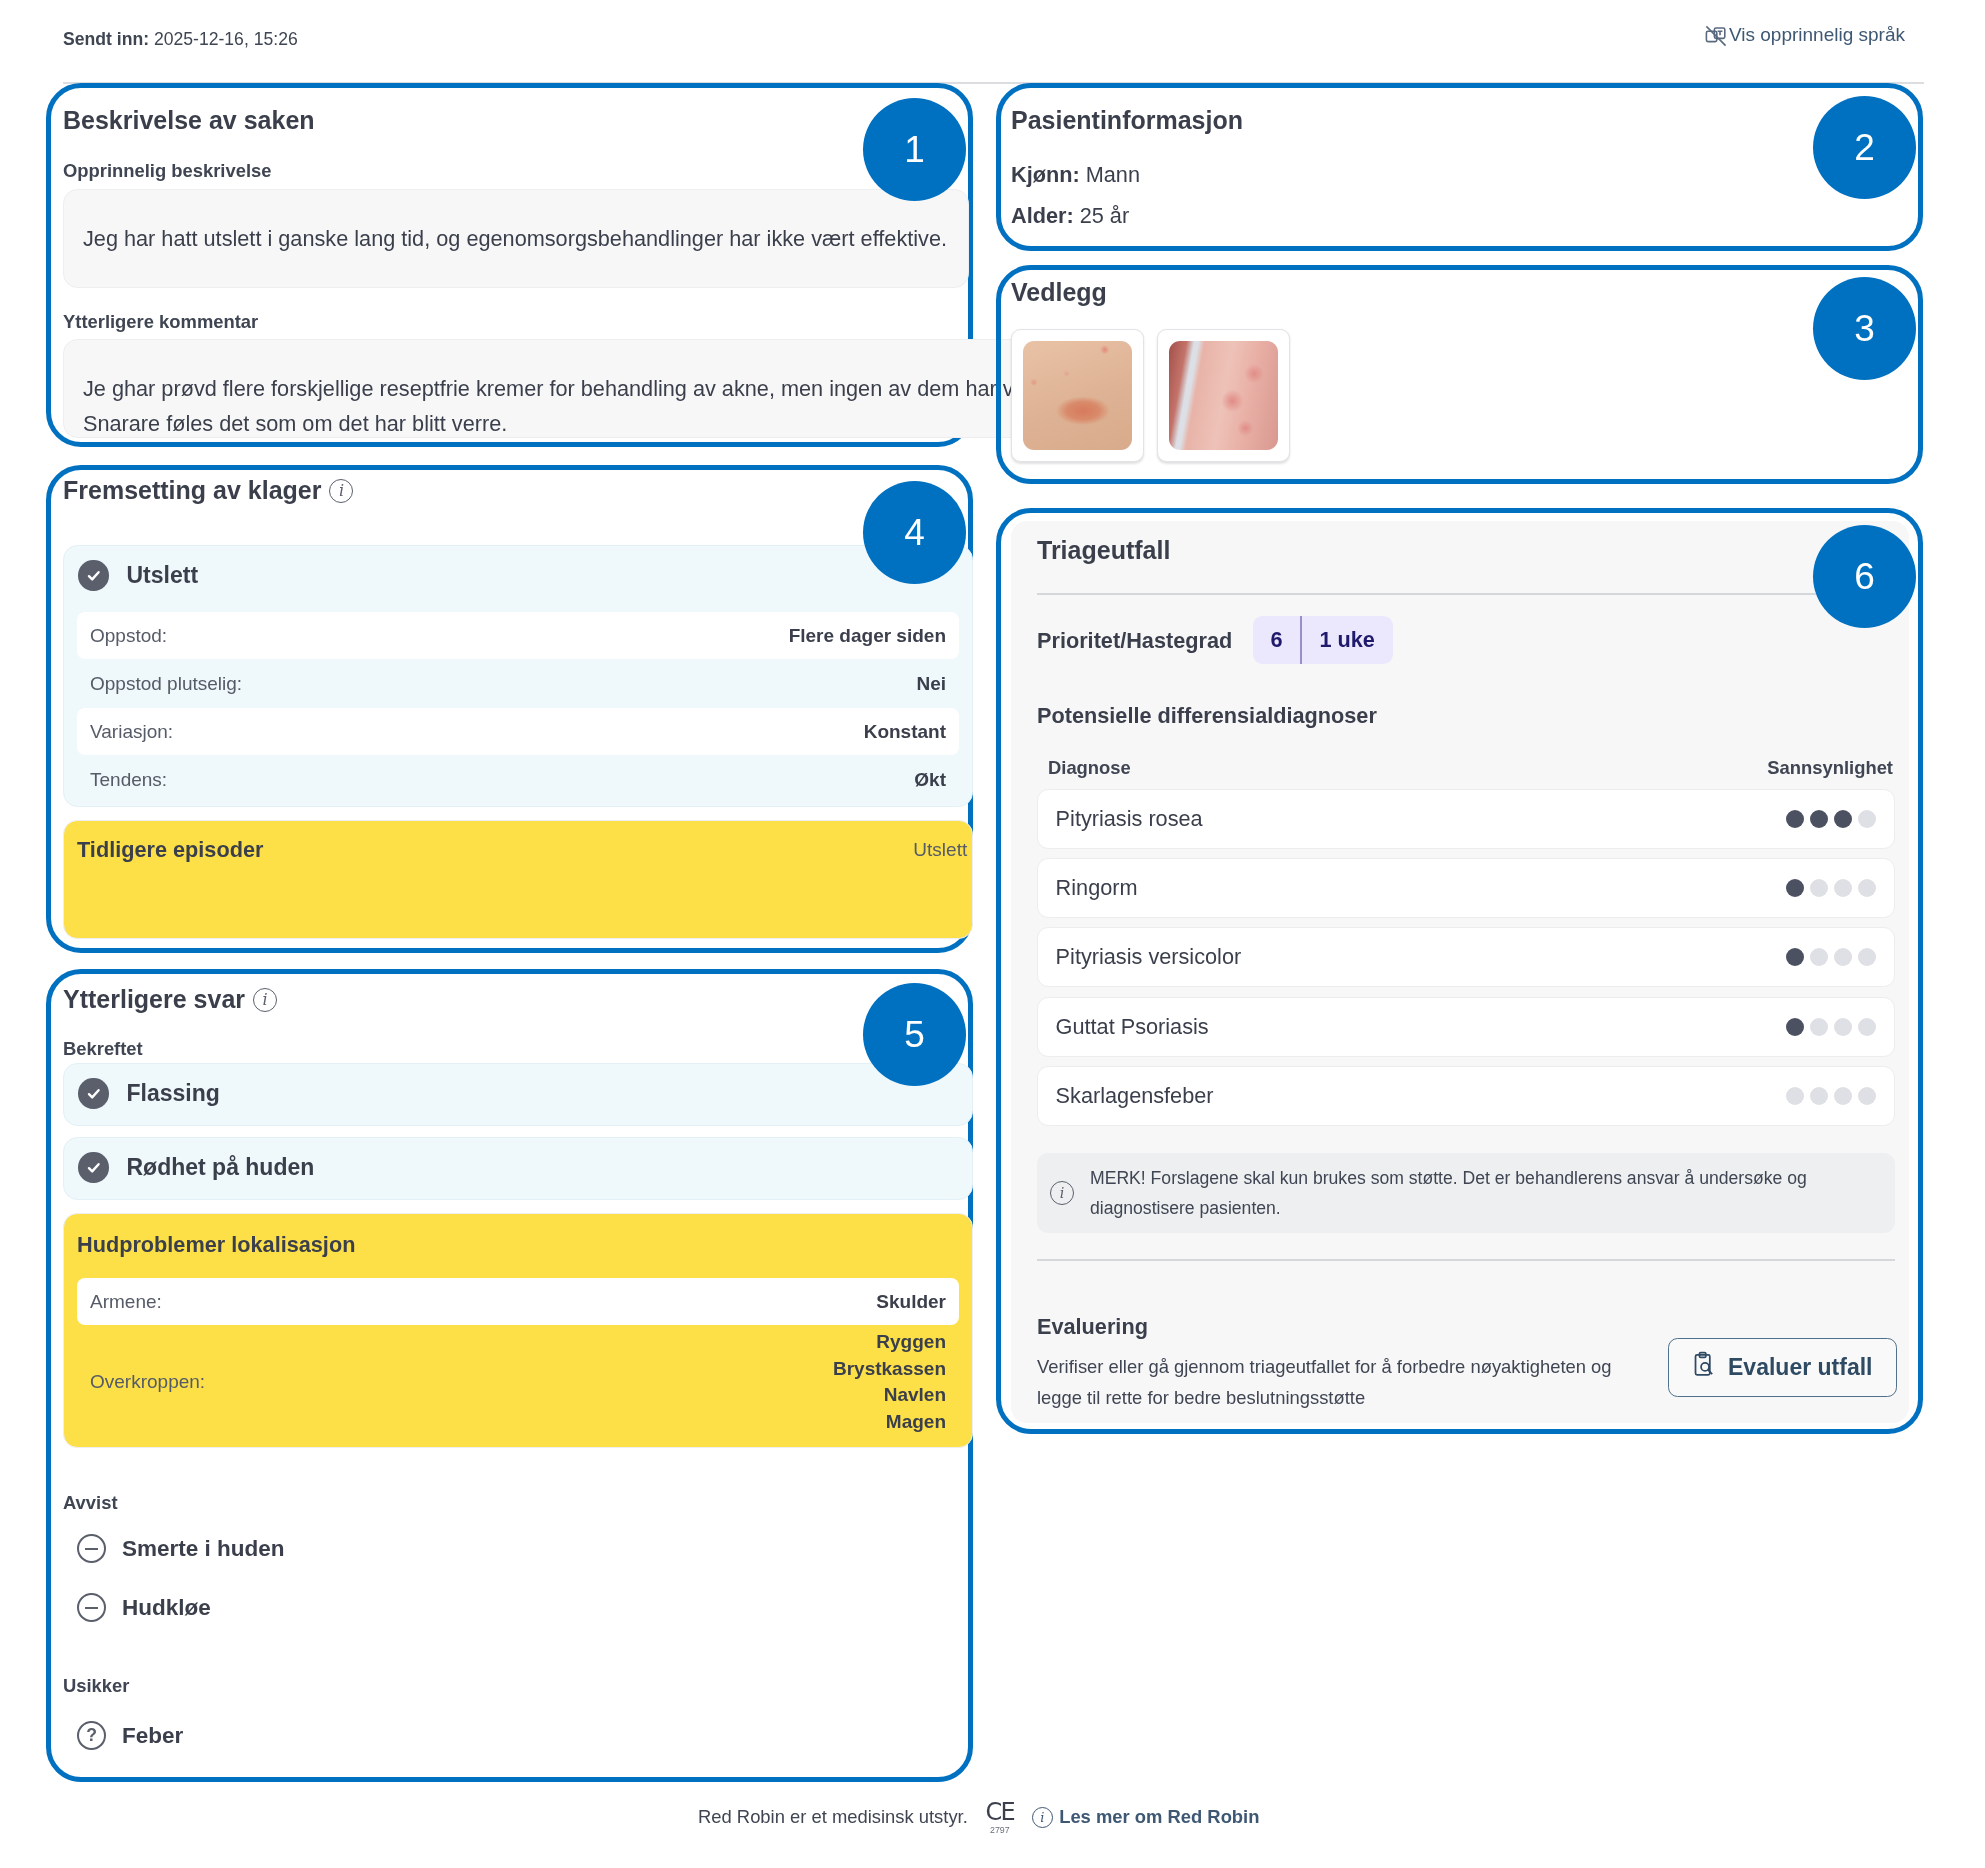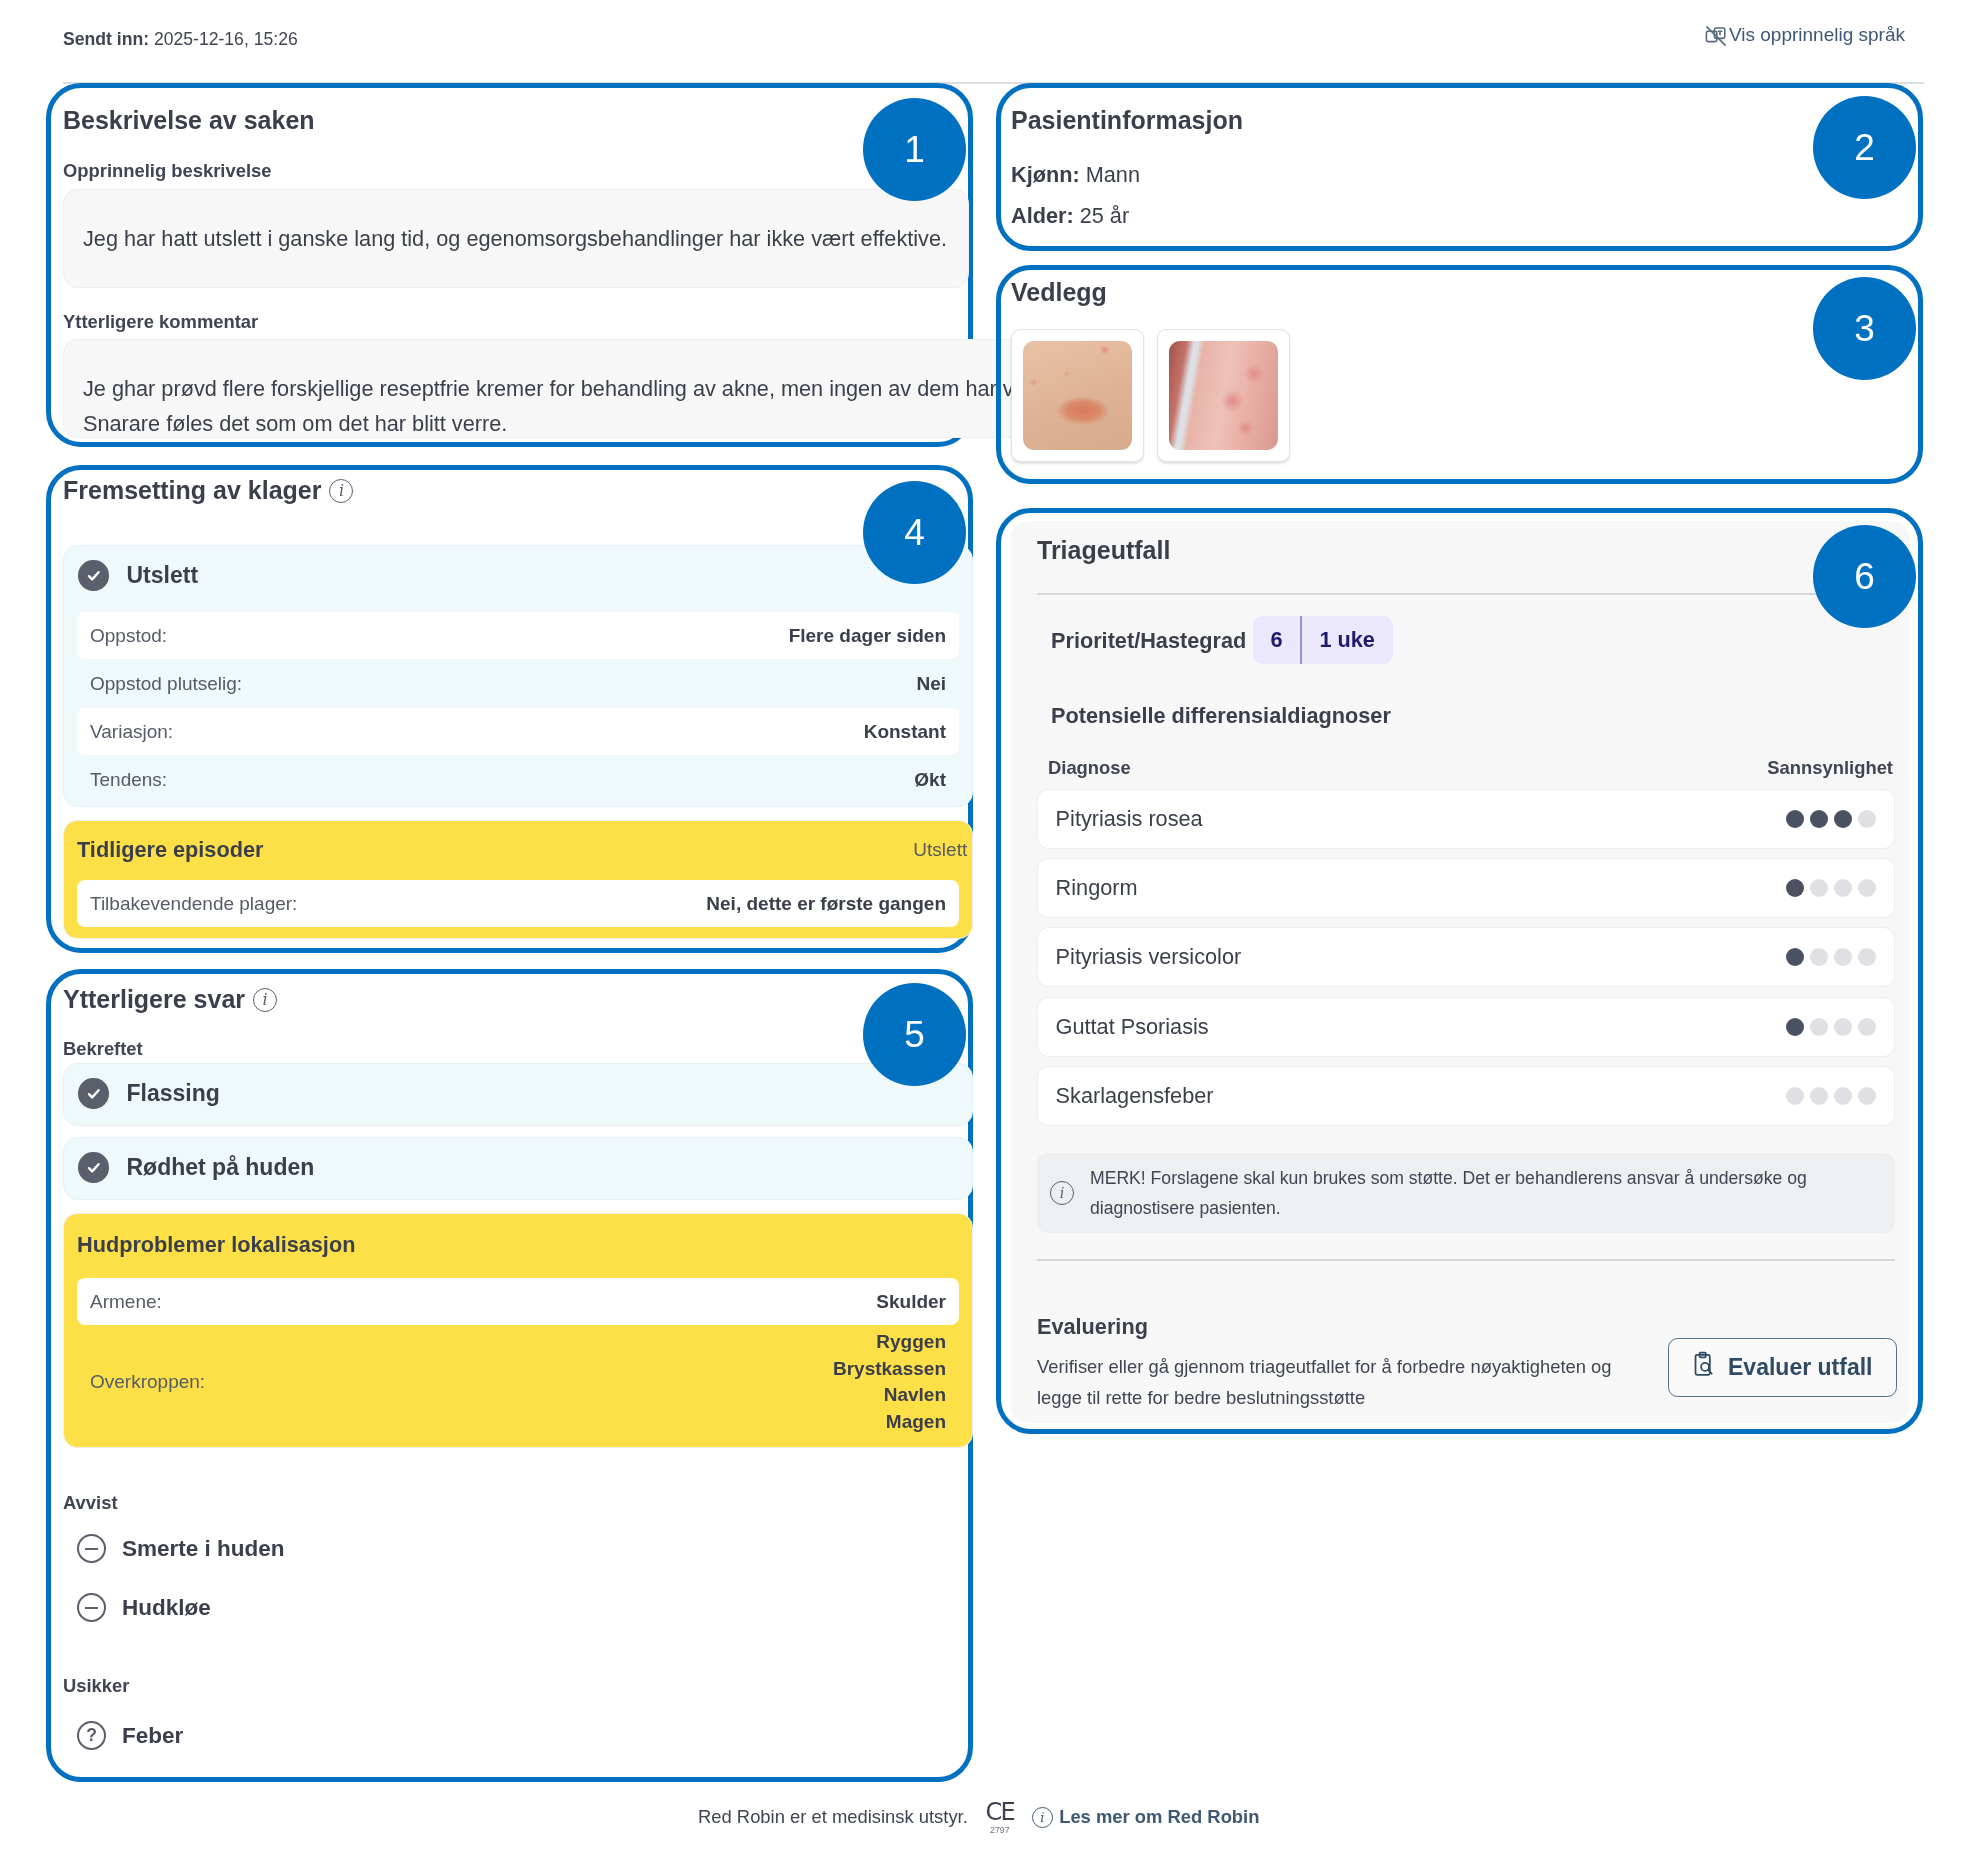--- a/index.html
+++ b/index.html
@@ -56,21 +56,21 @@
       linear-gradient(100deg, #a2504a 0%, #c4736a 14%, #dce0e6 20%, #dce0e6 23%, #e8b3a8 28%, #eec2b8 50%, #e9b0a6 70%, #d89890 100%);
       position: relative; }
   .img2::after { content: ""; position: absolute; inset: 0; border-radius: 11.2px;
       background: radial-gradient(circle 11.2px at 58% 55%, rgba(214,90,90,0.5), rgba(0,0,0,0)),
                   radial-gradient(circle 9.6px at 78% 30%, rgba(214,90,90,0.4), rgba(0,0,0,0)),
                   radial-gradient(circle 8px at 70% 80%, rgba(214,90,90,0.4), rgba(0,0,0,0)); }
 
   
   .triage-panel { position: absolute; left: 1011px; top: 521px; width: 898px; height: 902px; background: #f7f7f8; border-radius: 16px; }
   .rule { position: absolute; height: 2.4px; background: #d6d7db; }
-  .prio-label { position: absolute; font-size: 21.7px; font-weight: 700; color: #3a3f4b; margin-left: 14px; }
+  .prio-label { position: absolute; font-size: 21.7px; font-weight: 700; color: #3a3f4b; }
   .prio-badge { position: absolute; left: 1253px; top: 616px; height: 48px; display: flex; background: #ebe8fd; border-radius: 9.6px; overflow: hidden; font-size: 21.7px; font-weight: 700; color: #1f1a6b; }
   .prio-badge span { display: flex; align-items: center; padding: 0 17.6px; }
   .prio-badge .sep { width: 1.6px; padding: 0; background: #9890c8; }
   .th { position: absolute; font-size: 18.4px; font-weight: 700; color: #3f4552; }
   .dx-row { position: absolute; left: 1037px; width: 858px; height: 60px; background: #ffffff; border: 1.6px solid #ededf0; border-radius: 11.2px; display: flex; align-items: center; justify-content: space-between; padding: 0 17.6px; cursor: pointer; }
   .dx-name { font-size: 21.7px; color: #3a3f4b; }
   .dots { display: flex; gap: 5.6px; }
   .dot { width: 18.4px; height: 18.4px; border-radius: 50%; background: #dfe0e5; }
   .dot.on { background: #4b5160; }
   .notice { position: absolute; left: 1037px; top: 1153px; width: 858px; height: 80px; background: #eeeff1; border-radius: 11.2px; display: flex; align-items: center; gap: 16px; padding: 0 17.6px 0 13px; font-size: 17.6px; line-height: 30px; color: #3f4552; }
@@ -167,24 +167,20 @@
   </div>
   <div class="kv" style="top:210px;">
     <span class="k">Tendens:</span>
     <span class="v">Økt</span>
   </div>
 </div>
 
 <div class="card-gray" style="left:63px; top:820px; width:910px; height:119px;">
   <div class="abs" style="left:13px; top:16px; font-size:21.7px; font-weight:700; color:#3a3f4b;">Tidligere episoder</div>
   <div class="abs" style="right:4.8px; top:17.6px; font-size:19px; color:#555b67;">Utslett</div>
-  <div class="kv white" style="top:59px;">
-    <span class="k">Tilbakevendende plager:</span>
-    <span class="v">Nei, dette er første gangen</span>
-  </div>
 </div>
 
 <div class="ann" style="left:46px; top:969px; width:927px; height:813px;"></div>
 <div class="bubble" style="left:863px; top:983px;">5</div>
 <div class="sec-title" style="left:63px; top:985px;">
   <span>Ytterligere svar</span>
   <span class="info-icon">i</span>
 </div>
 <div class="sub-label" style="left:63px; top:1038px;">Bekreftet</div>
 

